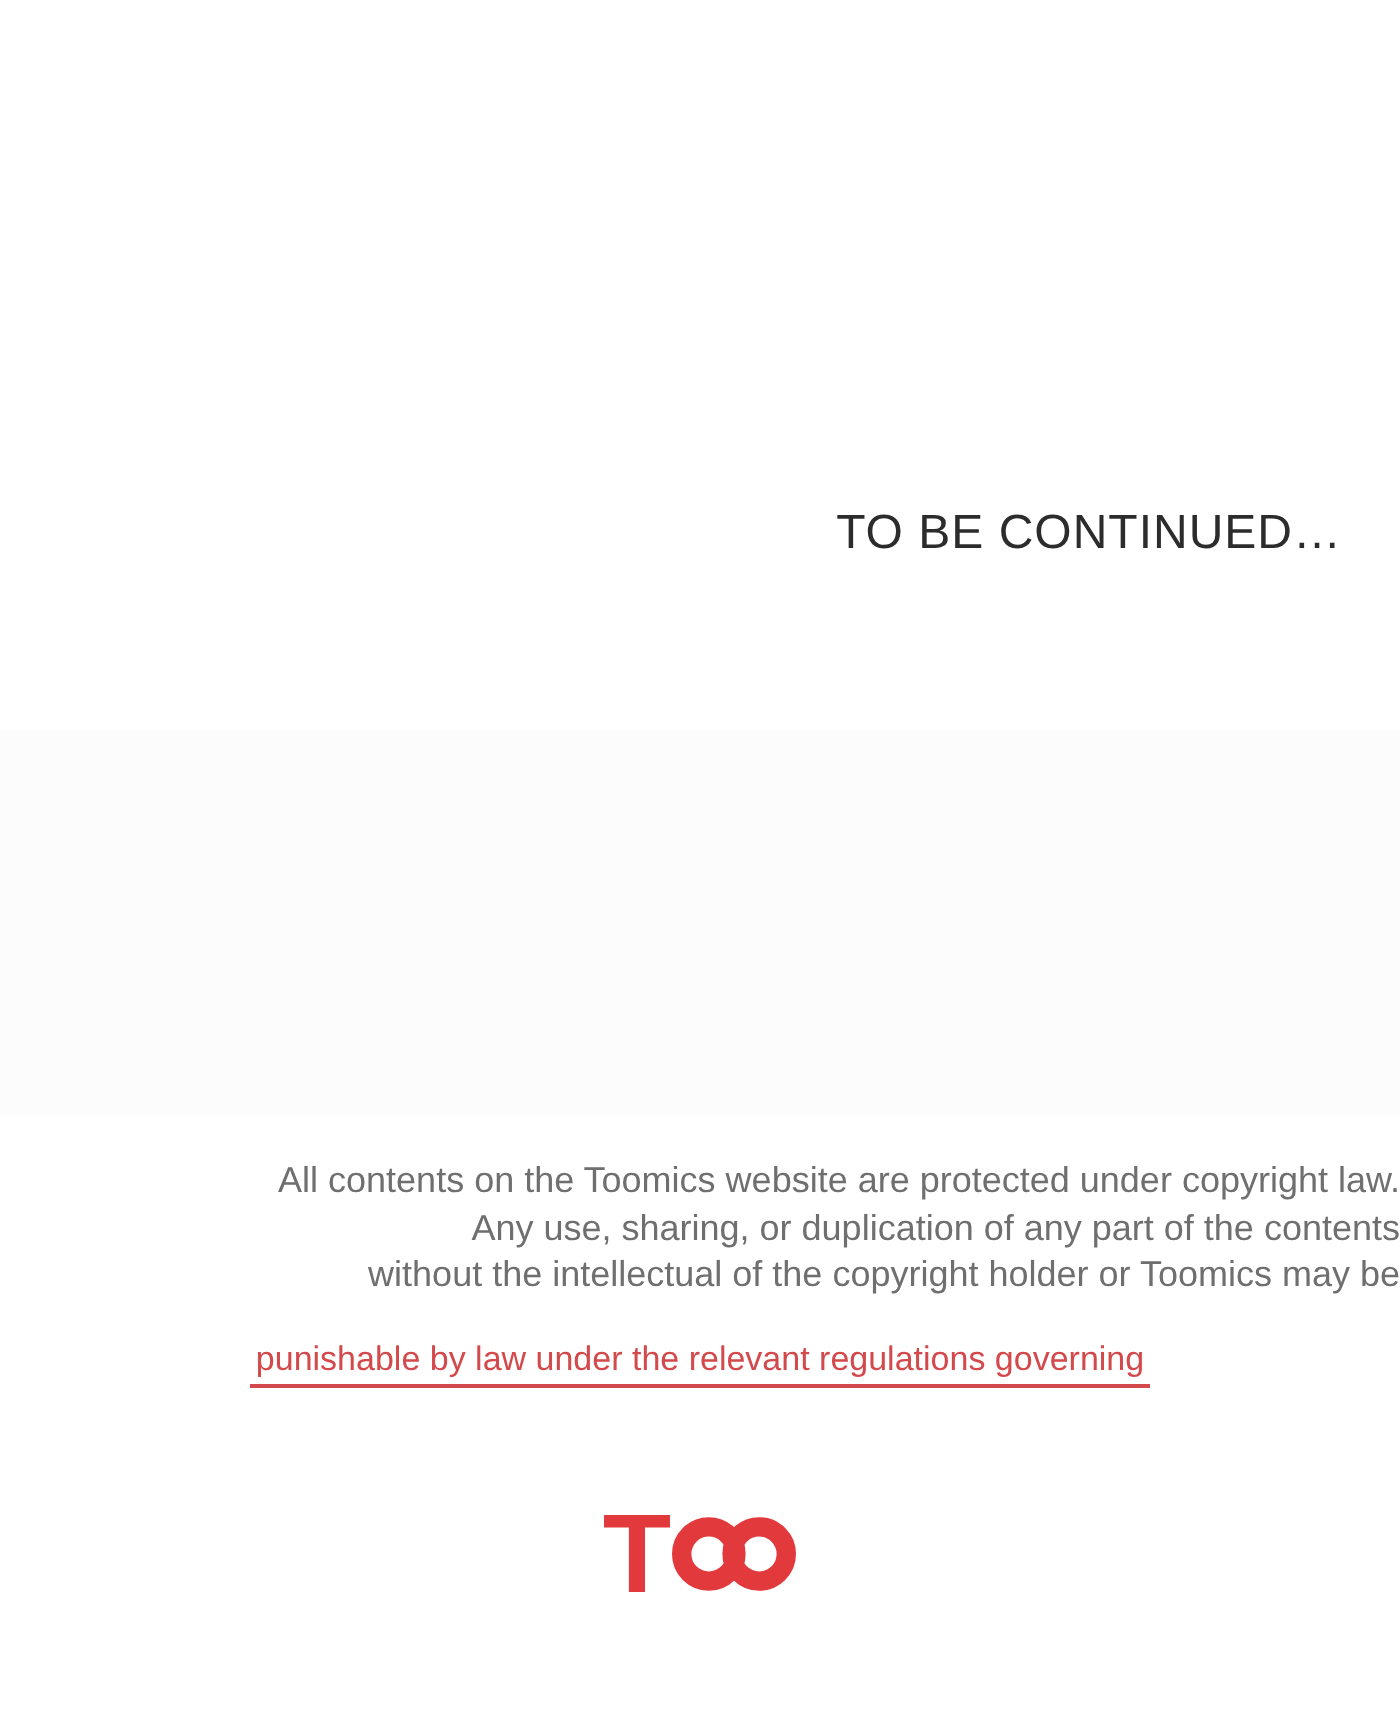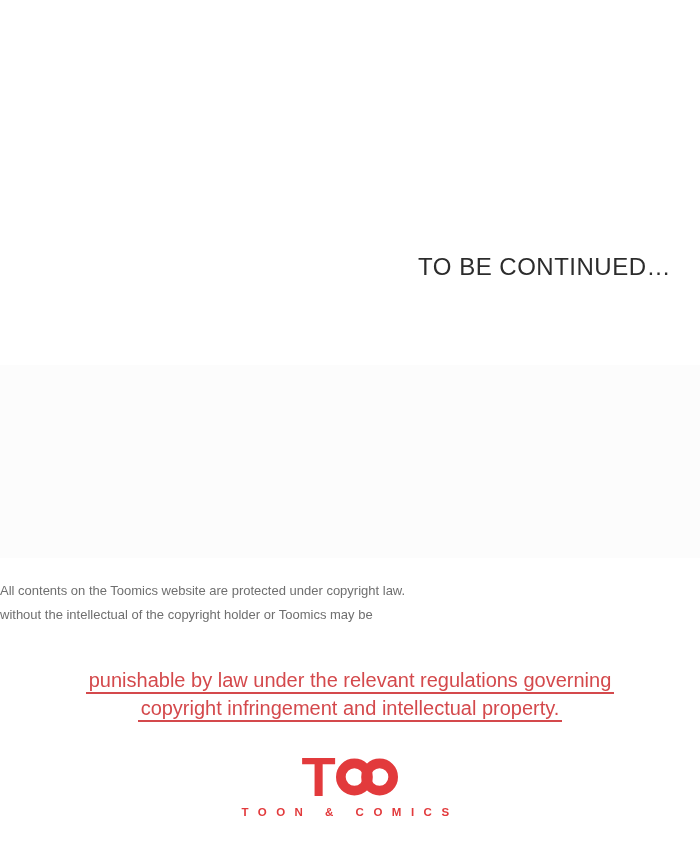--- a/index.html
+++ b/index.html
@@ -38,34 +38,34 @@
     left: 0;
     width: 100%;
     height: 193px;
     background: var(--band-color);
   }
   .copyright {
     position: absolute;
     top: 579px;
     left: 0;
     width: 100%;
-    text-align: left;
+    text-align: right;
     color: var(--text-gray);
-    font-size: 13px;
+    font-size: 18px;
     line-height: 23.5px;
     font-weight: 400;
   }
   .warning {
     position: absolute;
     top: 671px;
     left: 0;
     width: 100%;
     text-align: center;
     color: var(--warning-red);
-    font-size: 20px;
+    font-size: 17px;
   }
   .warning-line { line-height: 18px; margin-bottom: 5px; }
   .warning-line span {
     display: inline-block;
     padding: 0 3px 3px 3px;
     border-bottom: 2px solid currentColor;
   }
   .logo {
     position: absolute;
     top: 751px;
@@ -100,36 +100,33 @@
 <body>
 
 <div class="page">
 
   <div class="continued">TO BE CONTINUED…</div>
 
   <div class="band"></div>
 
   <div class="copyright">
     <div>All contents on the Toomics website are protected under copyright law.</div>
+    <div>Any use, sharing, or duplication of any part of the contents</div>
     <div>without the intellectual of the copyright holder or Toomics may be</div>
   </div>
 
   <div class="warning">
     <div class="warning-line">
       <span>punishable by law under the relevant regulations governing</span>
-    </div>
-    <div class="warning-line">
-      <span>copyright infringement and intellectual property.</span>
     </div>
   </div>
 
   <div class="logo">
     <div class="logo-row">
       <span>T</span>
       <svg class="logo-oo" viewBox="0 0 64 46" aria-hidden="true">
         <circle cx="19" cy="23" r="14"></circle>
         <circle cx="45" cy="23" r="14"></circle>
       </svg>
     </div>
-    <div class="logo-tagline">TOON &amp; COMICS</div>
   </div>
 
 </div>
 
 </body></html>

